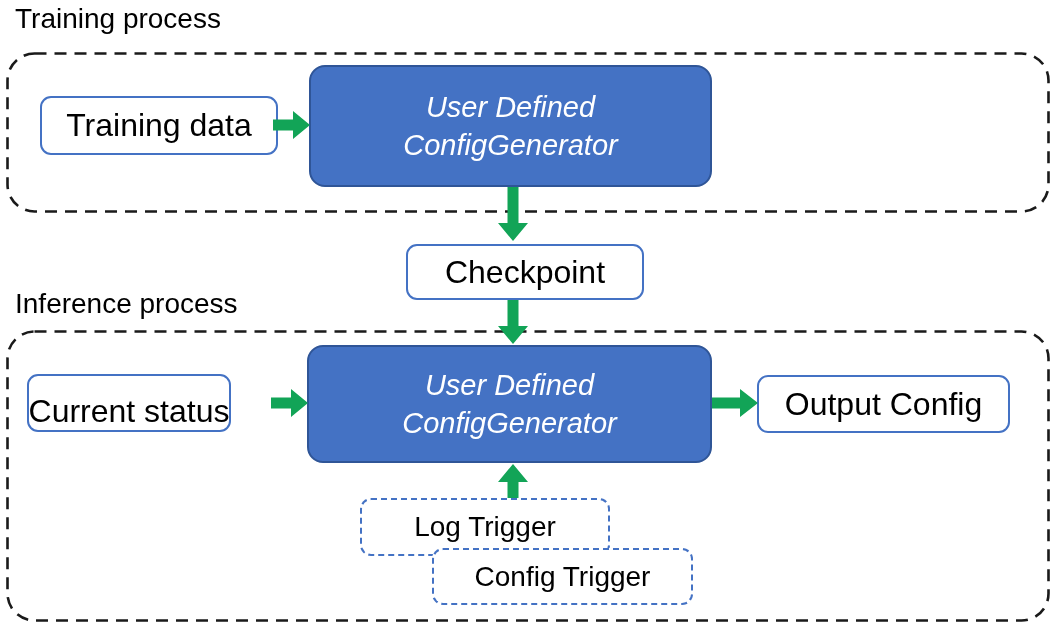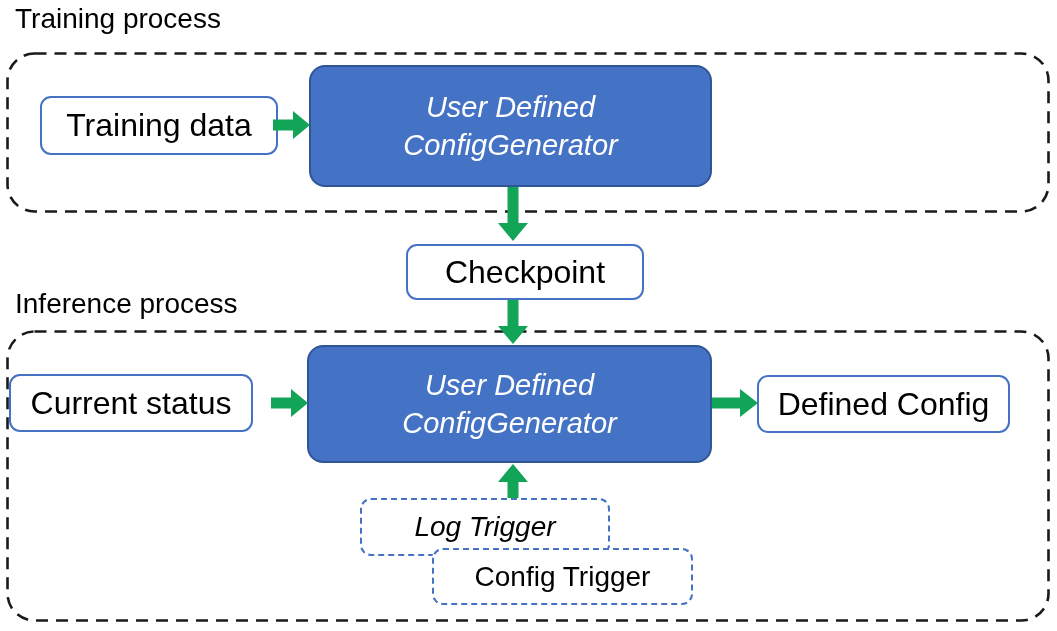--- a/index.html
+++ b/index.html
@@ -116,46 +116,46 @@
   <svg class="arrow" style="left:498px; top:300px;" width="30" height="44">
     <polygon points="9.5,0 20.5,0 20.5,26 30,26 15,44 0,26 9.5,26"></polygon>
   </svg>
 
   <div class="section-label" style="left:15px; top:288px;">Inference process</div>
 
   <svg class="container-svg" style="left:6px; top:330px;" width="1044" height="292">
     <rect x="1.5" y="1.5" width="1041" height="289" rx="27" ry="27" fill="none" style="stroke:var(--dash-black,#1a1a1a)" stroke-width="2.6" stroke-dasharray="12 8"></rect>
   </svg>
 
-  <div class="node" style="left:9px; top:374px; width:244px; height:58px;">
+  <div class="node" style="left:27px; top:374px; width:204px; height:58px;align-items:flex-end;">
     <span>Current status</span>
   </div>
 
   <svg class="arrow" style="left:271px; top:389px;" width="37" height="28">
     <polygon points="0,8.5 20,8.5 20,0 37,14 20,28 20,19.5 0,19.5"></polygon>
   </svg>
 
   <div class="bluebox" style="left:307px; top:345px; width:405px; height:118px;">
     <span>User Defined</span>
     <span>ConfigGenerator</span>
   </div>
 
   <svg class="arrow" style="left:712px; top:389px;" width="46" height="28">
     <polygon points="0,8.5 28,8.5 28,0 46,14 28,28 28,19.5 0,19.5"></polygon>
   </svg>
 
   <div class="node" style="left:757px; top:375px; width:253px; height:58px;">
-    <span>Defined Config</span>
+    <span>Output Config</span>
   </div>
 
   <svg class="arrow" style="left:498px; top:464px;" width="30" height="34">
     <polygon points="15,0 30,18 20.5,18 20.5,34 9.5,34 9.5,18 0,18"></polygon>
   </svg>
 
-  <div class="trigger" style="left:360px; top:498px; width:250px; height:58px; z-index:3;font-style:italic;">
+  <div class="trigger" style="left:360px; top:498px; width:250px; height:58px; z-index:3;">
     <span>Log Trigger</span>
   </div>
 
   <div class="trigger" style="left:432px; top:548px; width:261px; height:57px; z-index:4;">
     <span>Config Trigger</span>
   </div>
 
 </div>
 
 </body></html>

